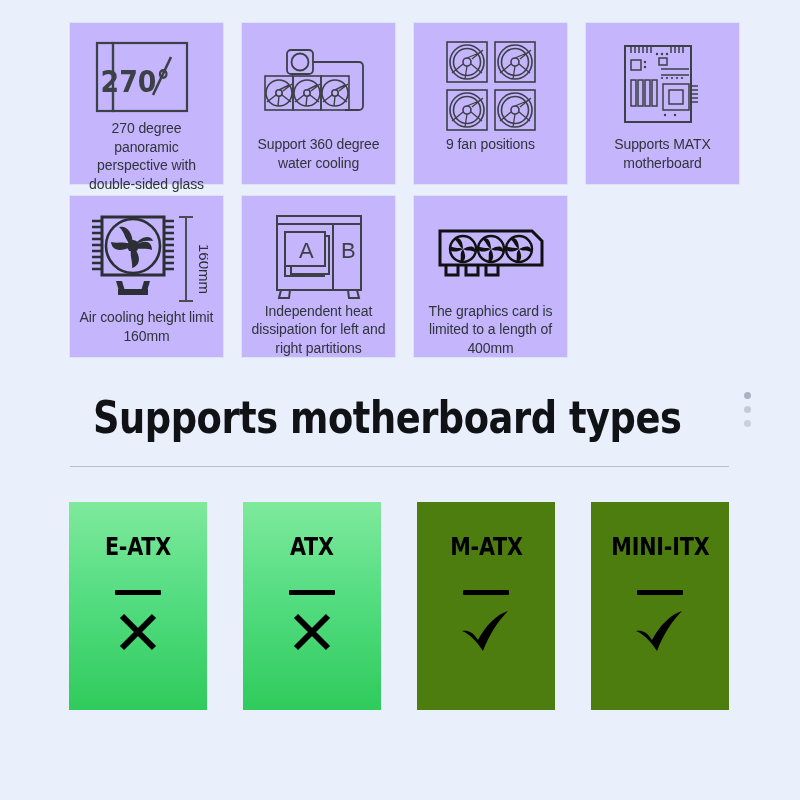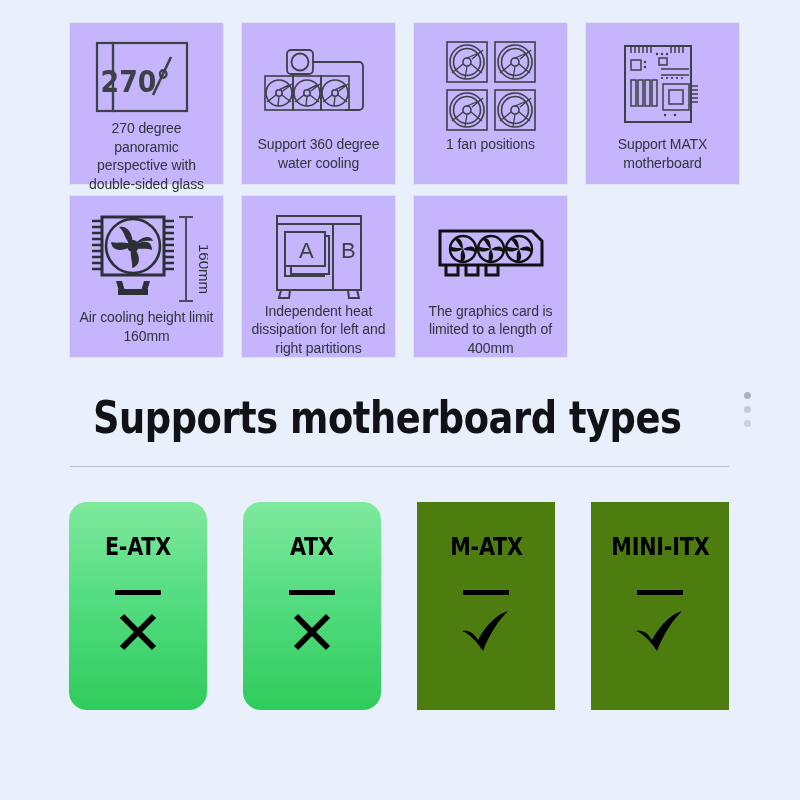--- a/index.html
+++ b/index.html
@@ -114,21 +114,20 @@
     width: 138px;
     height: 208px;
     box-sizing: border-box;
     display: flex;
     flex-direction: column;
     align-items: center;
     position: relative;
   }
   .mobo-card.green {
     background: linear-gradient(180deg, #7fe99c 0%, #55dd82 45%, #2fcb5c 100%);
-    border-radius: 18px;
   }
   .mobo-card.white {
     background: #4d7c0f;
   }
   .mobo-label {
     font-family: "DejaVu Sans Condensed", "Liberation Sans Narrow", "Liberation Sans", sans-serif;
     font-size: 25px;
     font-weight: bold;
     color: #000;
     margin-top: 30px;
@@ -224,21 +223,21 @@
           <g transform="translate(48,48)">
             <rect x="2" y="2" width="40" height="40"></rect>
               <circle cx="22" cy="22" r="17"></circle>
             <circle cx="22" cy="22" r="13.5"></circle>
               <circle cx="22" cy="22" r="4"></circle>
             <path d="M22 18 l12 -5 M26 24 l11 9 M18 24 l-11 9 M22 26 l-2 13 M27 19 l11 -9" stroke-width="1.3"></path>
           </g>
         </g>
       </svg>
     </div>
-    <div class="feature-label">1 fan positions</div>
+    <div class="feature-label">9 fan positions</div>
   </div>
 
   <div class="feature-card">
     <div class="feature-icon">
       <svg width="84" height="88" viewBox="0 0 84 88">
         <rect x="4" y="4" width="66" height="76" fill="none" stroke="#3d4047" stroke-width="2"></rect>
         <g stroke="#3d4047" stroke-width="1.5" fill="none">
           <path d="M10 4 v7 M14 4 v7 M18 4 v7 M22 4 v7 M26 4 v7 M30 4 v7"></path>
           <path d="M50 4 v7 M54 4 v7 M58 4 v7 M62 4 v7"></path>
           <rect x="10" y="18" width="10" height="10"></rect>
@@ -261,21 +260,21 @@
           <circle cx="41" cy="36" r="1.1"></circle>
             <circle cx="46" cy="36" r="1.1"></circle>
             <circle cx="51" cy="36" r="1.1"></circle>
           <circle cx="56" cy="36" r="1.1"></circle>
             <circle cx="61" cy="36" r="1.1"></circle>
           <circle cx="44" cy="73" r="1.2"></circle>
             <circle cx="54" cy="73" r="1.2"></circle>
         </g>
       </svg>
     </div>
-    <div class="feature-label">Support MATX motherboard</div>
+    <div class="feature-label">Supports MATX motherboard</div>
   </div>
 
   <div class="feature-card">
     <div class="feature-icon">
       <svg width="122" height="96" viewBox="0 0 122 96">
         <g stroke="#2c2f35" fill="none">
           <rect x="16" y="6" width="62" height="58" stroke-width="3"></rect>
           <g stroke-width="2.4">
             <path d="M16 10 h-10 M16 16 h-10 M16 22 h-10 M16 28 h-10 M16 34 h-10 M16 40 h-10 M16 46 h-10 M16 52 h-10 M16 58 h-10"></path>
             <path d="M78 10 h10 M78 16 h10 M78 22 h10 M78 28 h10 M78 34 h10 M78 40 h10 M78 46 h10 M78 52 h10 M78 58 h10"></path>

